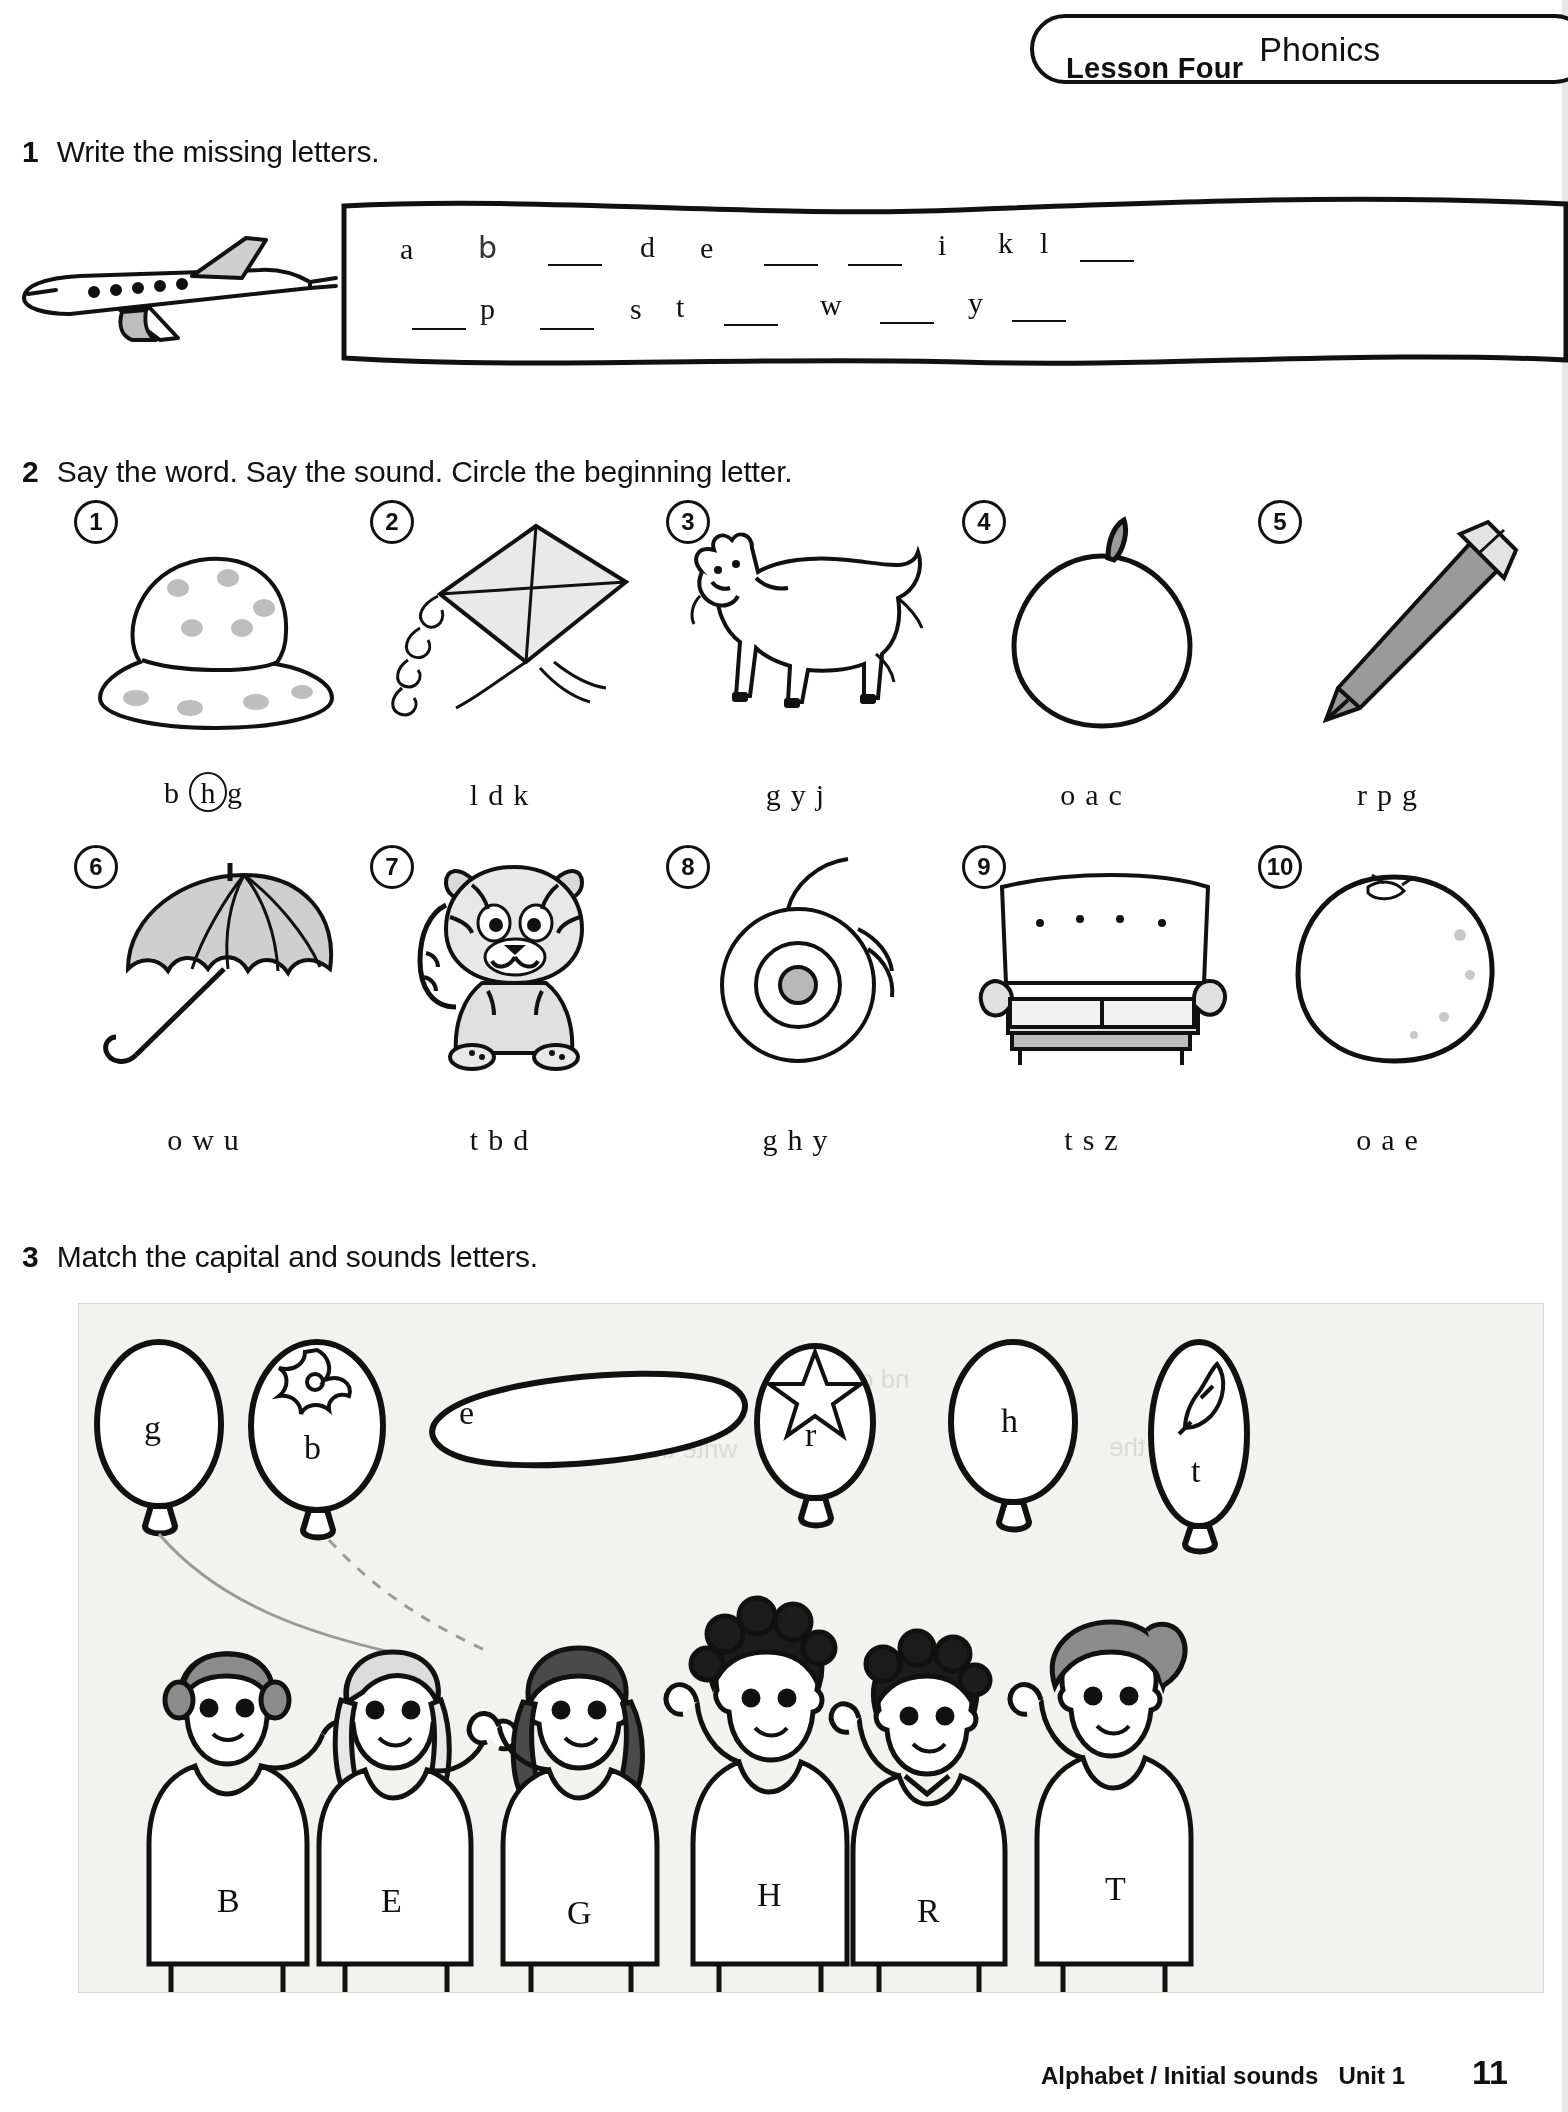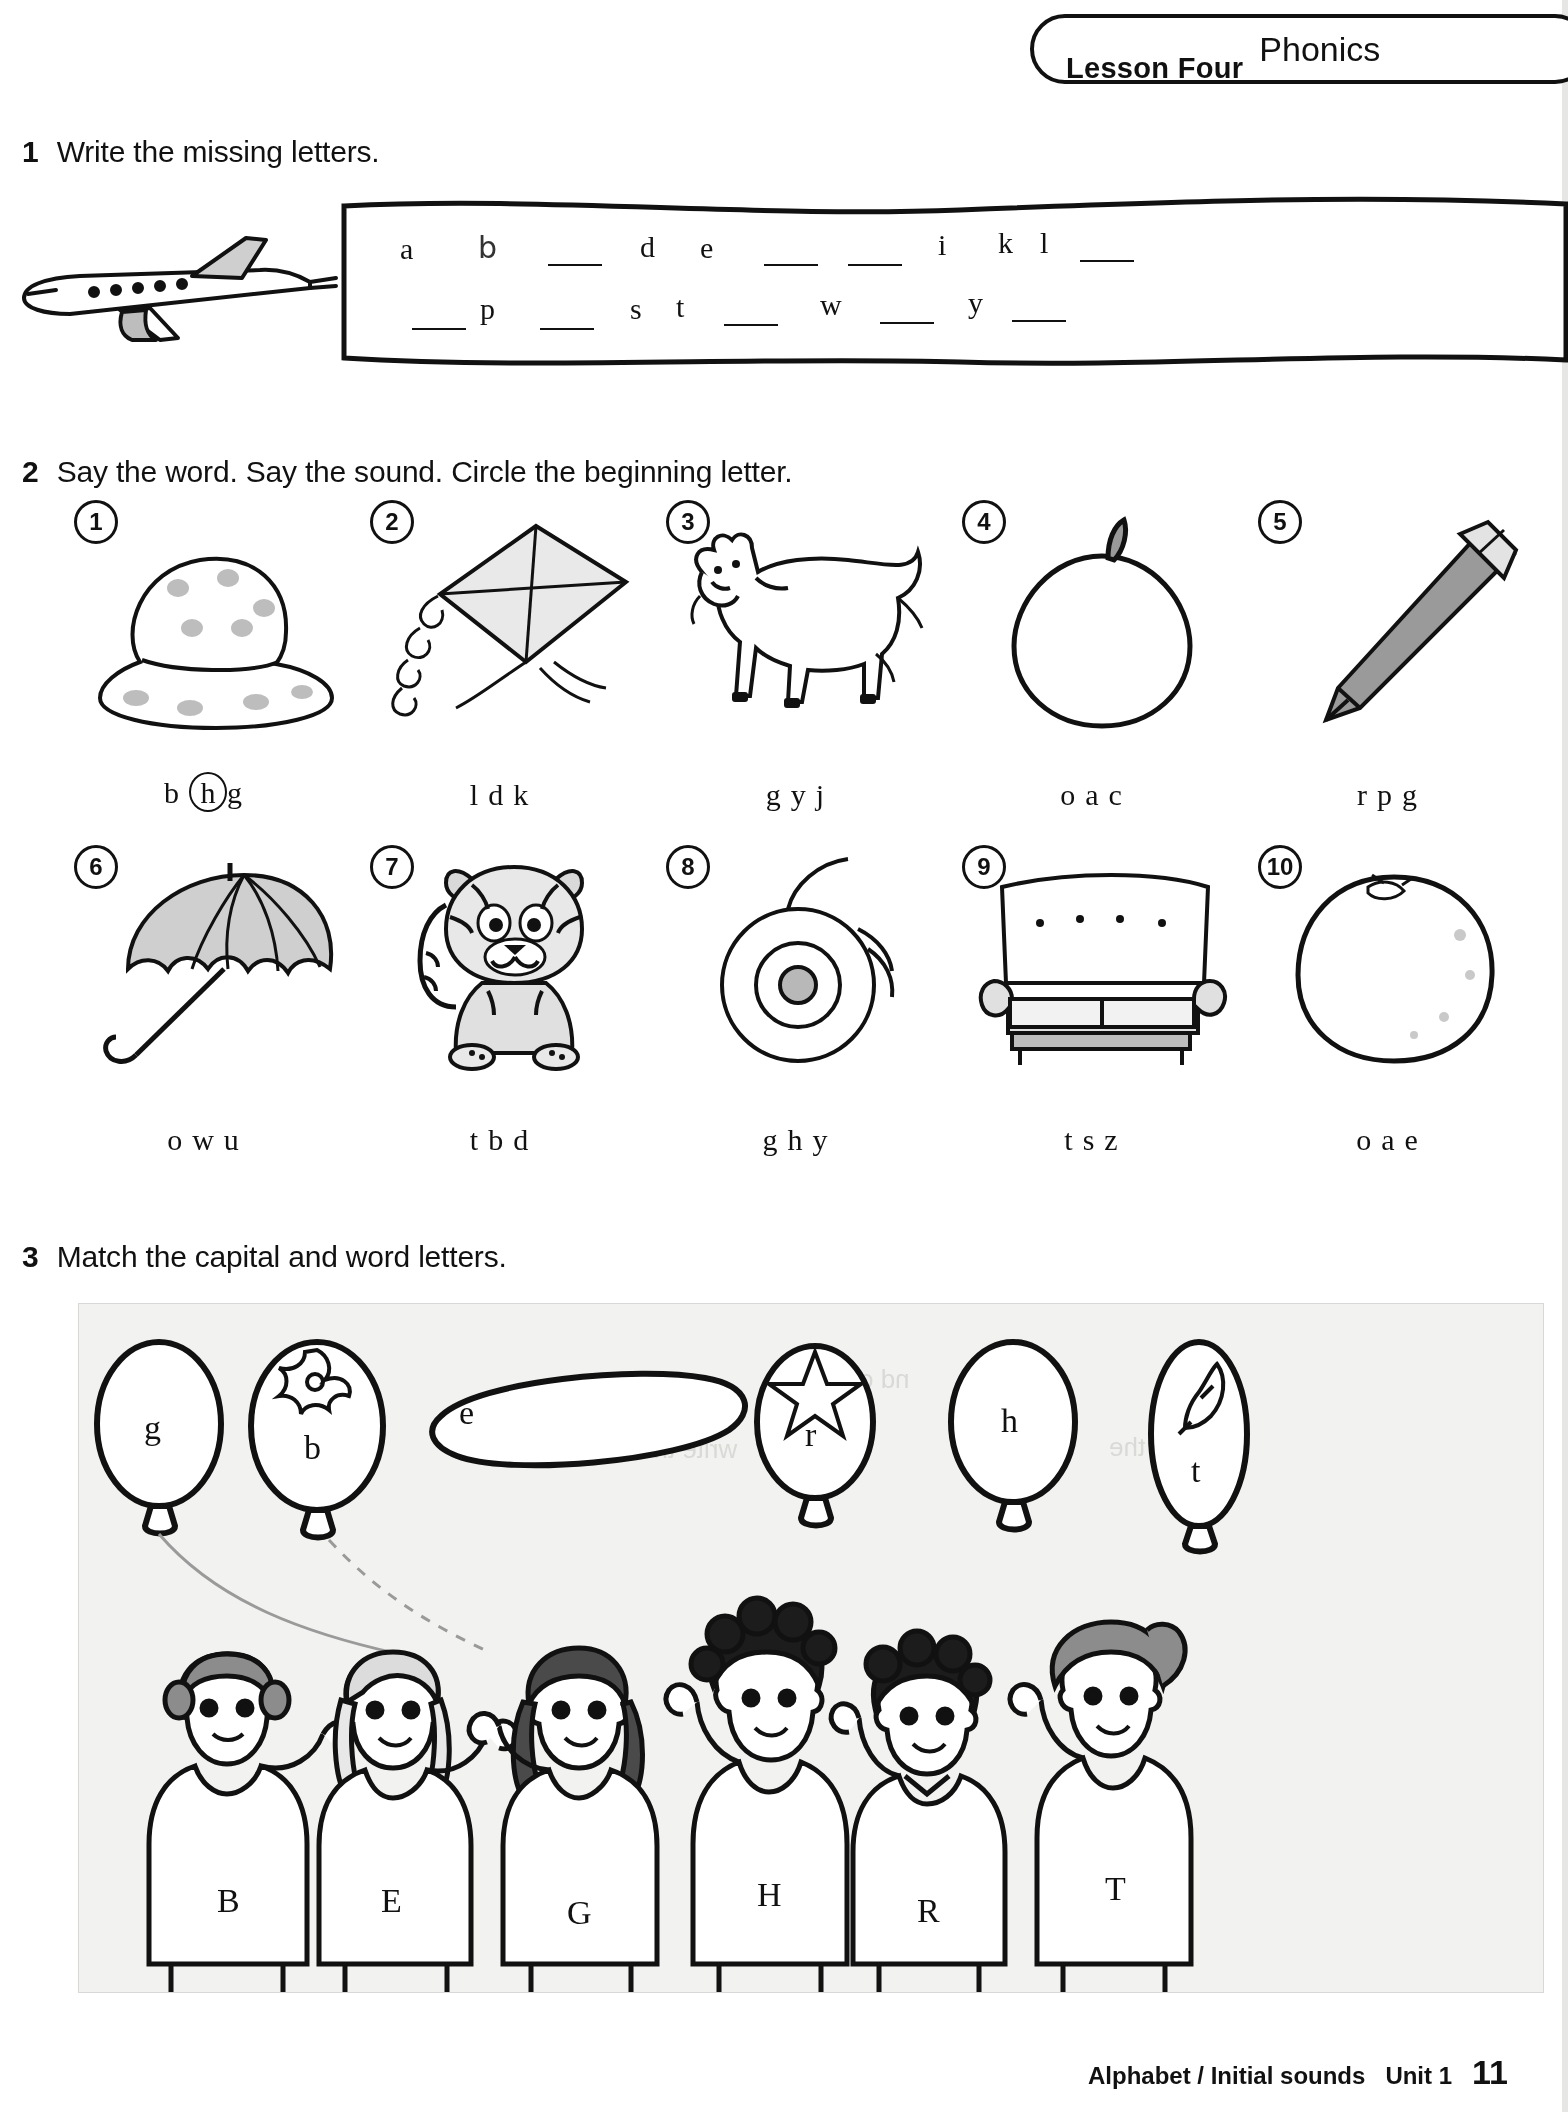--- a/index.html
+++ b/index.html
@@ -193,21 +193,21 @@
     width: 100%;
     display: flex;
     justify-content: flex-end;
     align-items: baseline;
     gap: 20px;
     padding-right: 60px;
     font-size: 24px;
   }
   #footer .f-label { font-weight: bold; }
   #footer .f-unit { font-weight: bold; }
-  #footer .f-page { font-weight: bold; font-size: 34px; }
+  #footer .f-page { font-weight: bold; font-size: 34px; margin-left: 47px; }
 
   .right-edge {
     position: absolute;
     right: 0; top: 0;
     width: 6px; height: 100%;
     background: #e6e6e4;
   }
 </style>
 </head>
 <body>
@@ -562,21 +562,21 @@
       </div>
       <div class="opts">
         <span>o</span><span>a</span><span>e</span>
       </div>
     </div>
   </div>
 </div>
 
 <div class="ex-head" style="left:22px; top:1240px;">
   <span class="ex-num">3</span>
-  <span class="ex-text">Match the capital and word letters.</span>
+  <span class="ex-text">Match the capital and sounds letters.</span>
 </div>
 
 <div id="ex3-panel">
 
   <span class="ghost" style="left:780px; top:60px;">nd o</span>
   <span class="ghost" style="left:1080px; top:58px;">wo</span>
   <span class="ghost" style="left:560px; top:130px;">write the</span>
   <span class="ghost" style="left:1030px; top:128px;">the</span>
 
   <svg viewBox="0 0 1466 690" width="1466" height="690" xmlns="http://www.w3.org/2000/svg" style="position:absolute;left:0;top:0;">

